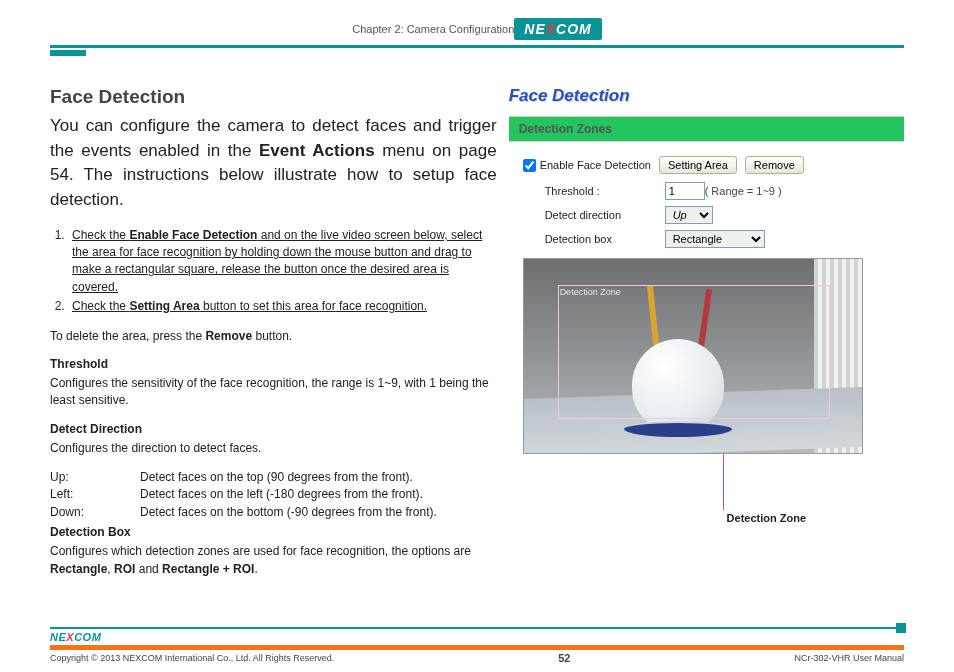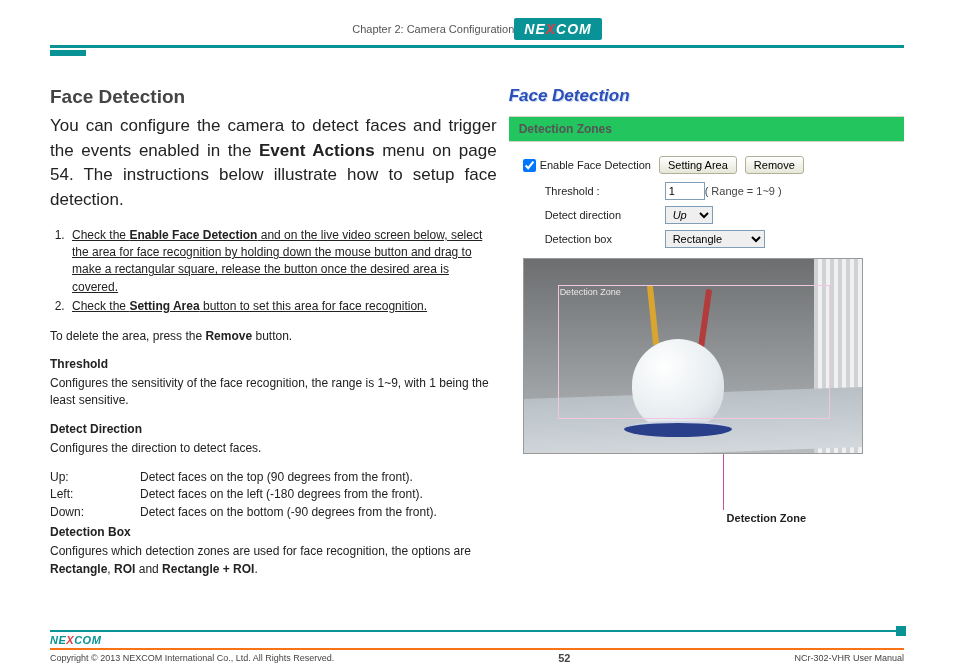--- a/index.html
+++ b/index.html
@@ -205,21 +205,21 @@
   }
   .footer-logo {
     margin-top: 2px;
     font-size: 11px; font-weight: bold; font-style: italic; color: #0a9396; letter-spacing: 0.5px;
   }
   .footer-logo .x { color: #e63946; }
   .footer-bar {
     display: flex;
     justify-content: space-between;
     align-items: center;
-    border-top: 2px solid #f97316;
+    border-top: 5px solid #f97316;
     margin-top: 2px;
     padding-top: 2px;
     font-size: 9px;
     color: #444;
   }
   .page-num { font-weight: bold; font-size: 11px; }
 </style>
 </head>
 <body>
 

